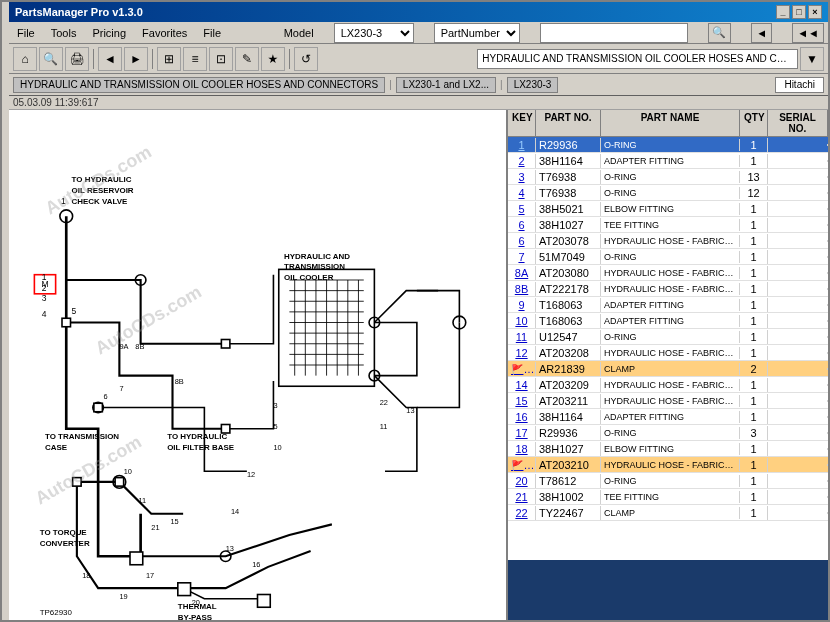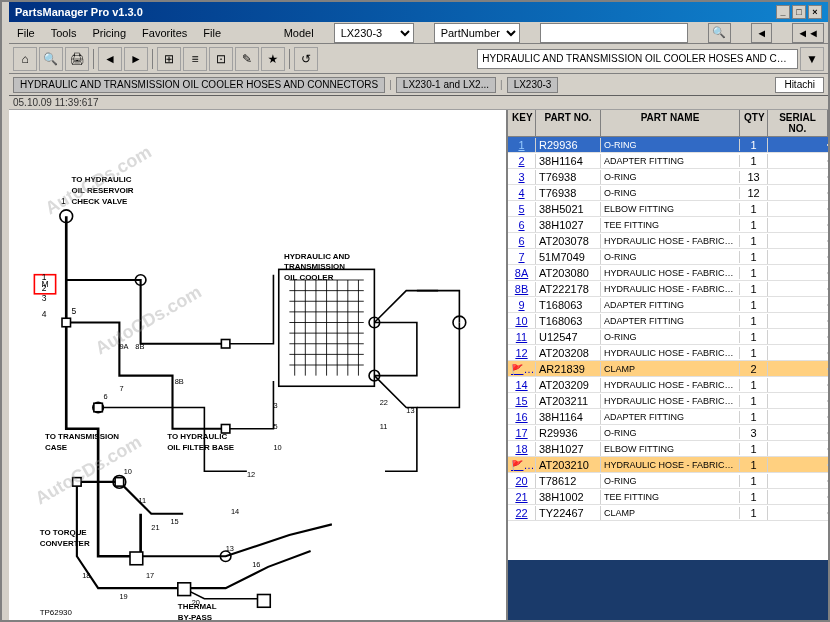--- a/index.html
+++ b/index.html
@@ -335,21 +335,21 @@
       <span>LX230-3</span>
     </div>
     <div style="margin-left:auto; font-size:10px; display:flex; align-items:flex-end; gap:4px;">
       <div style="height:16px; background:white; border:1px solid #808080; padding:0 8px; display:flex; align-items:center;">
         <span>Hitachi</span>
       </div>
     </div>
   </div>
 
   <div style="background:#d4d0c8; padding:1px 4px; font-size:10px; border-bottom:1px solid #a0a0a0;">
-    <span class="timestamp">05.10.09 11:39:617</span>
+    <span class="timestamp">05.03.09 11:39:617</span>
   </div>
 
   <div class="main-content">
 
     <div class="diagram-area" style="position:relative;">
 
       
       <div class="watermark" style="top:60px; left:30px; font-size:18px;">AutoCDs.com</div>
       <div class="watermark" style="top:200px; left:80px; font-size:18px;">AutoCDs.com</div>
       <div class="watermark" style="top:350px; left:20px; font-size:18px;">AutoCDs.com</div>

